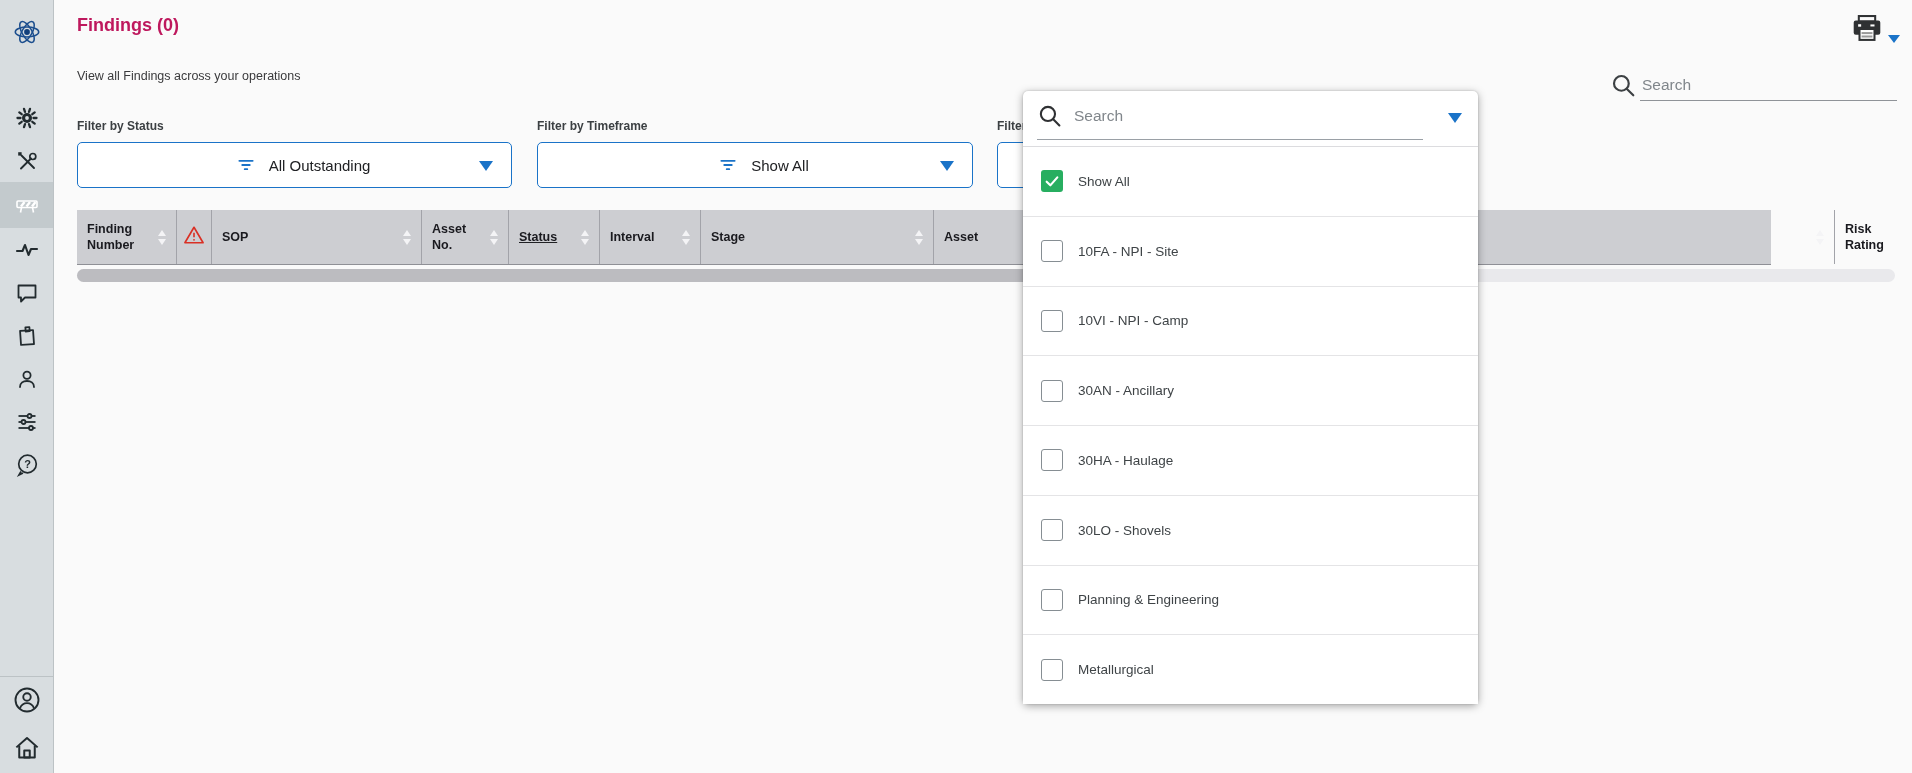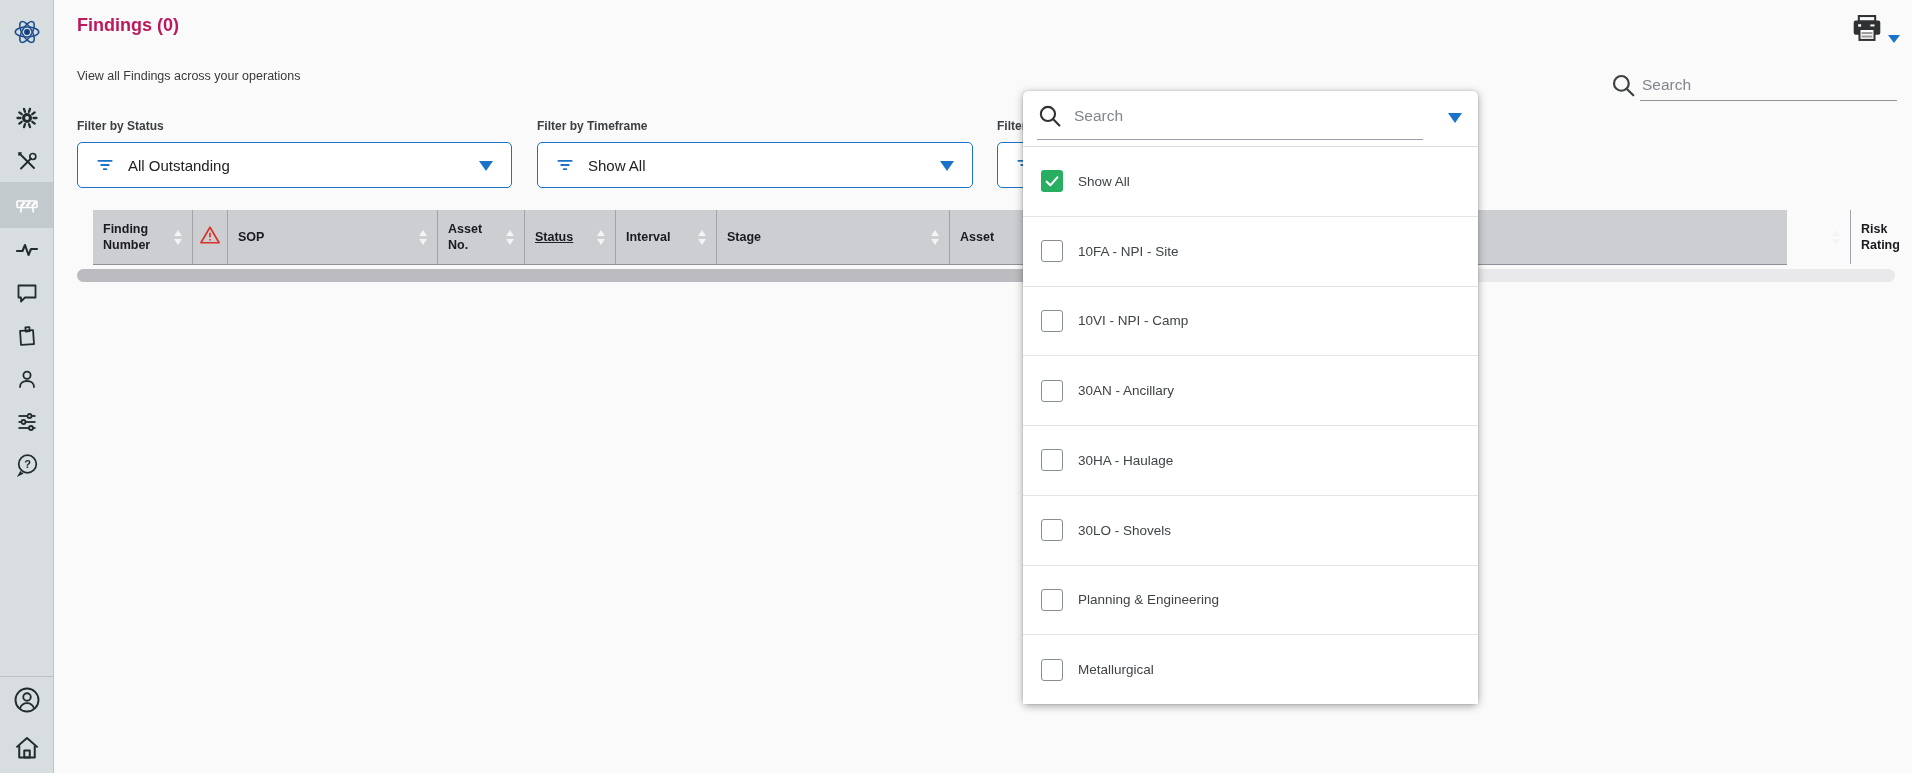--- a/index.html
+++ b/index.html
@@ -46,36 +46,36 @@
   .top-search .sicon{position:absolute;left:2px;top:2px;color:#3c4043;}
   .top-search .ph{position:absolute;left:34px;top:6px;font-size:15.5px;color:#80868b;}
   .top-search .underline{position:absolute;left:32px;top:30px;width:257px;height:1px;background:#8f9398;}
 
   
   .filter-group{position:absolute;top:119px;}
   .filter-label{font-size:12px;font-weight:bold;color:#3c4043;margin-bottom:9px;}
   .dropdown{
     position:relative;height:46px;background:#fff;
     border:1.5px solid var(--accent);border-radius:5px;
-    display:flex;align-items:center;cursor:pointer;box-sizing:border-box;
+    display:flex;align-items:center;cursor:pointer;box-sizing:border-box;justify-content:center;
   }
   .dropdown .ficon{margin-left:17px;color:var(--accent);display:flex;}
   .dropdown .dval{margin-left:13px;font-size:15px;color:#202124;}
   .dropdown .caret{position:absolute;right:18px;top:50%;margin-top:-4px;}
   .caret{
     width:0;height:0;border-left:7px solid transparent;border-right:7px solid transparent;
     border-top:10px solid var(--accent);
   }
   .caret.small{border-left-width:6px;border-right-width:6px;border-top-width:8px;}
 
   
   .table-header{
     position:absolute;left:77px;top:210px;width:1694px;height:55px;
     background:var(--header-bg);display:flex;z-index:1;
-    border-bottom:1px solid #8f9096;box-sizing:border-box;margin-left:16px;
+    border-bottom:1px solid #8f9096;box-sizing:border-box;
   }
   .th{
     display:flex;align-items:center;box-sizing:border-box;
     border-right:1px solid #a2a3a9;padding-left:10px;cursor:pointer;
   }
   .th:last-child{border-right:none;}
   .th .lbl{font-size:12.5px;font-weight:bold;color:#1a1a1f;line-height:1.3;padding-right:2px;}
   .th.center{justify-content:center;padding-left:0;}
   .sort{display:flex;flex-direction:column;gap:3px;margin-left:auto;margin-right:10px;flex:0 0 auto;}
   .sort .up{width:0;height:0;border-left:4.5px solid transparent;border-right:4.5px solid transparent;border-bottom:6px solid #f4f4f6;}

